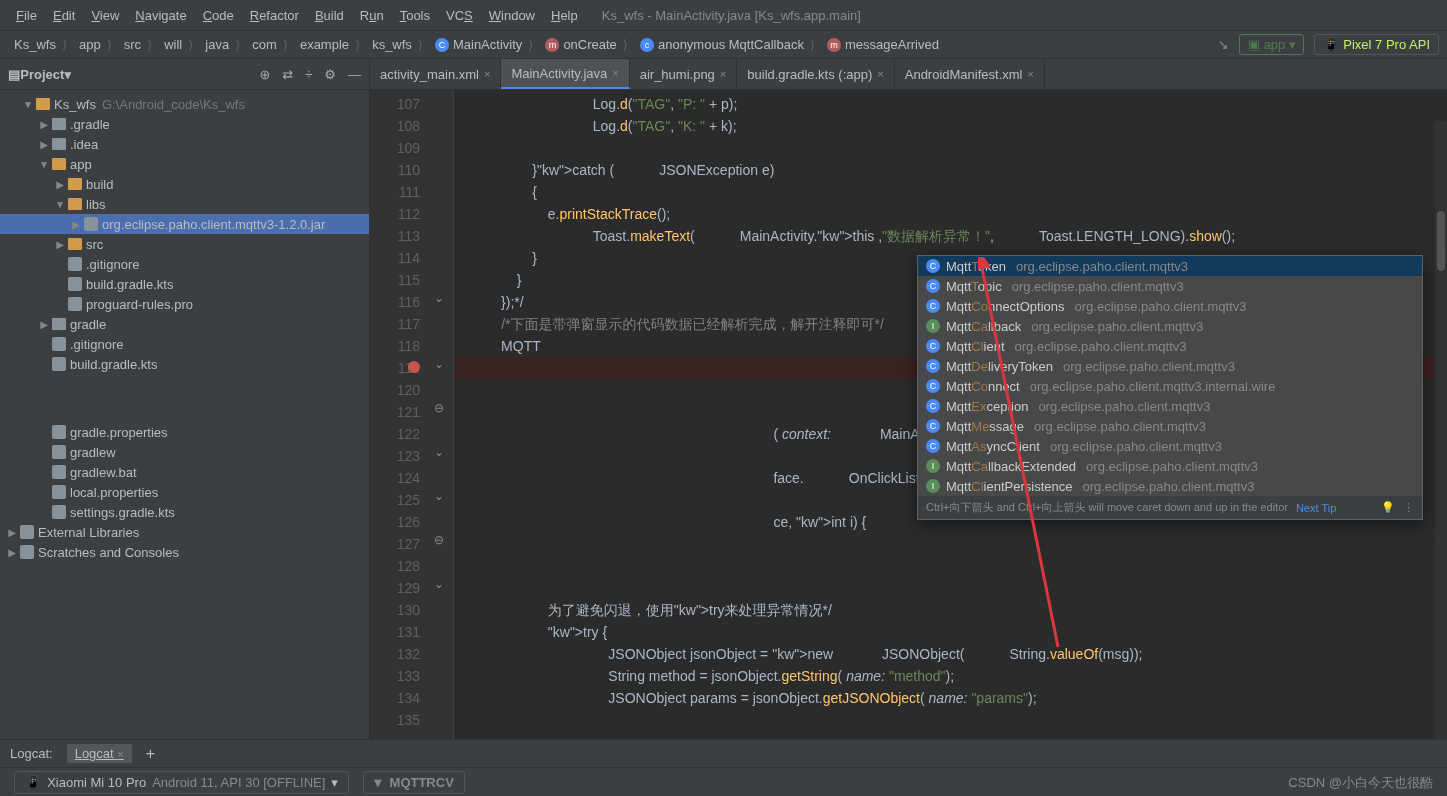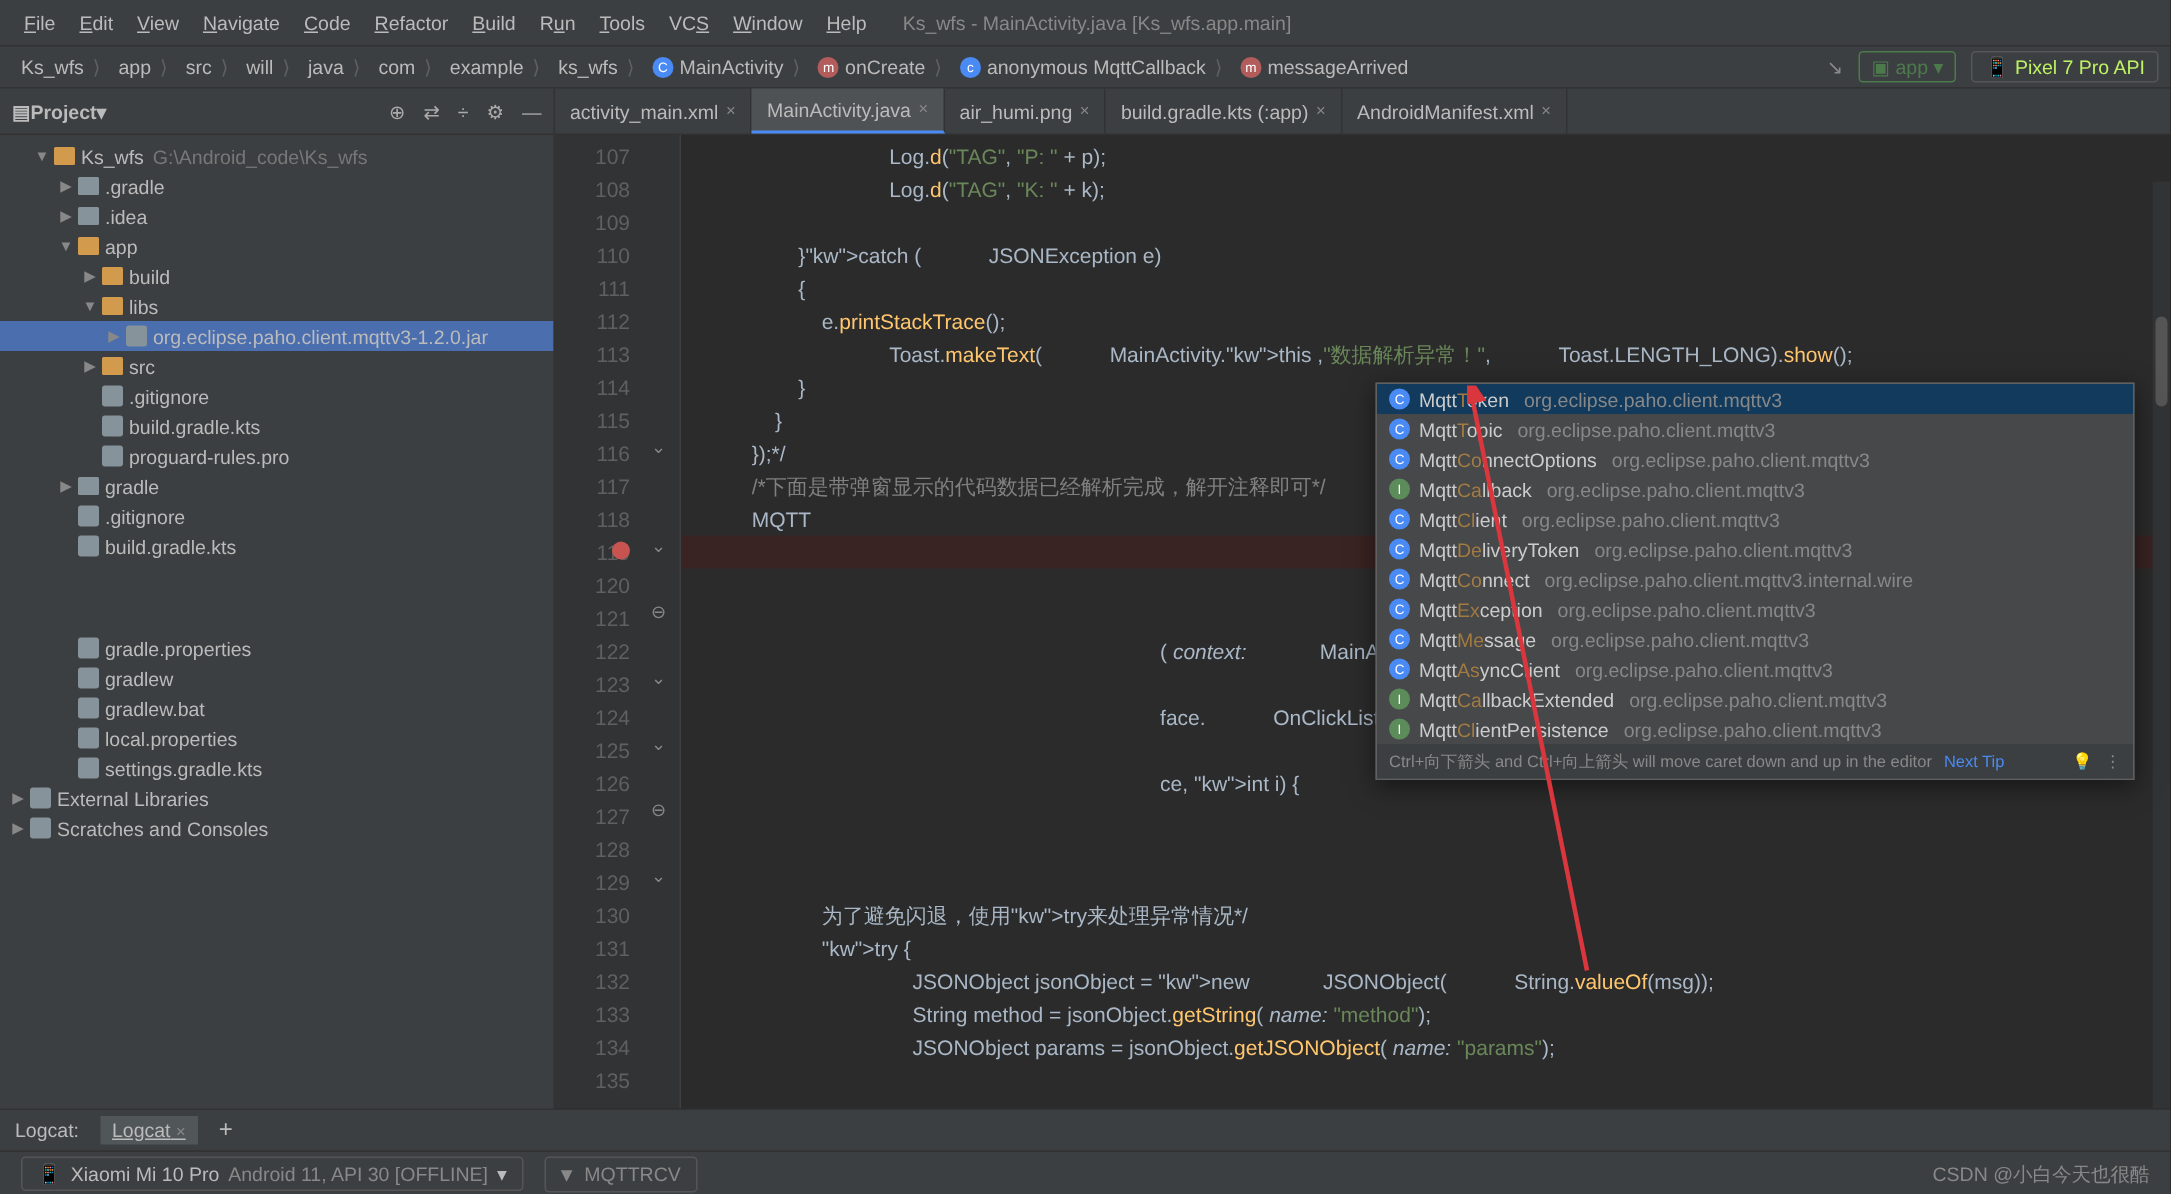--- a/index.html
+++ b/index.html
@@ -58,21 +58,21 @@
 .ac-pkg { color:#888; margin-left:4px;}
 .ac-foot { background:#3c3f41; padding:4px 8px; font-size:11px; display:flex; align-items:center; gap:8px; color:#888;}
 .ac-foot a { color:#4a8af4; }
 .ac-foot .bulb{ margin-left:auto;}
 .arrow { position:absolute; left:608px; top:198px; z-index:6; pointer-events:none;}
 .bottom-bar { height:28px; background:#3c3f41; border-top:1px solid #323232; display:flex; align-items:center; padding:0 10px; gap:14px; }
 .logcat-tab { padding:2px 8px; }
 .logcat-tab.active { background:#515658; text-decoration:underline;}
 .status { height:30px; background:#3c3f41; border-top:1px solid #323232; display:flex; align-items:center; padding:0 14px; gap:14px; }
 .device-sel { border:1px solid #555; padding:3px 10px; border-radius:3px; display:flex; align-items:center; gap:6px;}
-.filter { border:1px solid #555; padding:3px 10px; border-radius:3px; color:#888; font-family:monospace;}
+.filter { border:1px solid #555; padding:3px 10px; border-radius:3px; color:#888; font-family:monospace;font-weight:bold;}
 .watermark { margin-left:auto; color:#888;}
 .scroll-v{position:absolute;right:0;top:31px;bottom:0;width:12px;background:#313335;}
 .scroll-thumb{position:absolute;right:2px;width:8px;height:60px;top:90px;background:#555;border-radius:4px;}
 </style>
 </head>
 <body>
 
 <div class="menubar">
   <span class="menu-item"><u>F</u>ile</span>
   <span class="menu-item"><u>E</u>dit</span>

